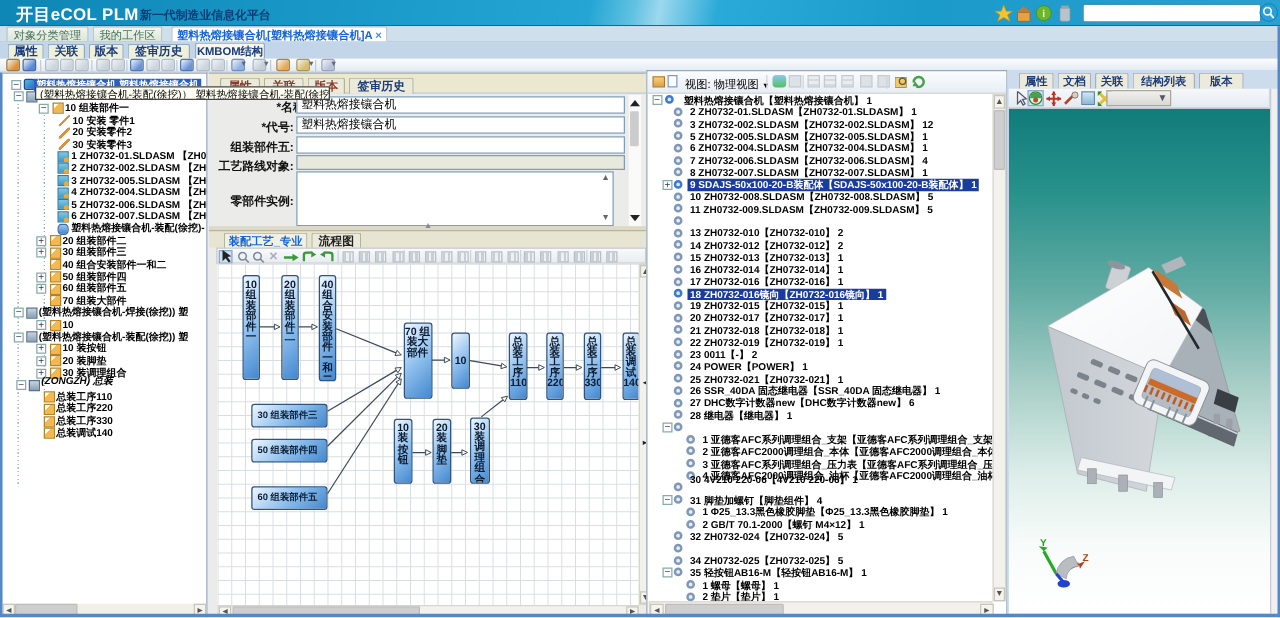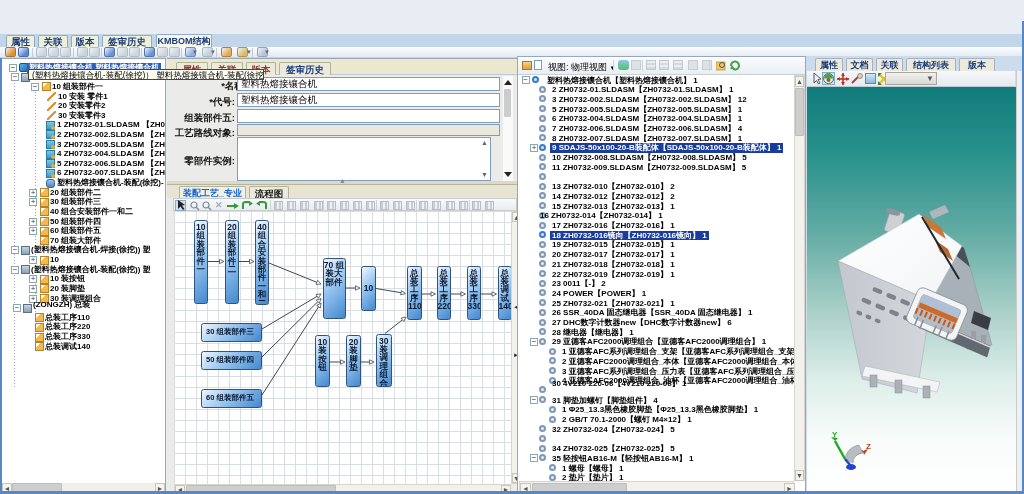--- a/index.html
+++ b/index.html
@@ -50,20 +50,44 @@
 .fcbh{padding-top:4px;text-align:left;padding-left:4px;font-size:7.5px}
 
 #rttb{position:absolute;left:0;top:1px;width:287px;height:17px;background:linear-gradient(#fafcfe,#e8eef4);border-bottom:1px solid #c8d0d8}
 .rrow{position:absolute;height:9.7px;font-size:8px;line-height:9.7px;color:#000;white-space:nowrap;font-weight:bold}
 .rsel{background:#1a3c9c;color:#fff}
 
 .vtab{position:absolute;top:2px;height:13px;border:1px solid #a8b0c0;border-bottom:none;background:#eceadb;font-size:9px;font-weight:bold;color:#1d3d7a;text-align:center;line-height:13px;border-radius:2px 2px 0 0}
 #vtb{position:absolute;left:1px;top:15px;width:208px;height:16px;background:linear-gradient(#f6f8fa,#e4eaf0);border-bottom:1px solid #c0c8d0}
 </style></head><body>
 <div id="app">
+<div id="title" class="ab">
+<div class="tx" style="left:13px;top:3px;font-size:13.5px;font-weight:bold;color:#fff;letter-spacing:0.3px">开目eCOL PLM</div>
+<div class="tx" style="left:112px;top:6px;font-size:9.5px;font-weight:bold;color:#0a3c78">新一代制造业信息化平台</div>
+<svg class="ab" style="left:795px;top:2px" width="66" height="17" viewBox="0 0 66 17">
+<polygon points="8,2 10,7 15,7 11,10 13,15 8,12 3,15 5,10 1,7 6,7" fill="#f4c430" stroke="#c89010" stroke-width="0.5"></polygon>
+<rect x="19" y="8" width="10" height="7" fill="#e8a040" stroke="#a06010" stroke-width="0.6"></rect>
+        <polygon points="18,8 24,3 30,8" fill="#c87830"></polygon>
+<circle cx="40" cy="8.5" r="6" fill="#6ab82a" stroke="#4a8a10" stroke-width="0.6"></circle>
+        <text x="40" y="11.5" font-size="8" fill="#fff" text-anchor="middle" font-weight="bold">i</text>
+<rect x="53" y="4" width="8" height="11" rx="1.5" fill="#b8c4cc" stroke="#88949c" stroke-width="0.6"></rect>
+        <rect x="54" y="2.5" width="6" height="2.5" fill="#98a4ac"></rect>
+</svg>
+<div class="ab" style="left:866px;top:3px;width:143px;height:15px;background:#fff;border:1px solid #4090b8;border-radius:2px"></div>
+<svg class="ab" style="left:1007px;top:2px" width="16" height="17" viewBox="0 0 16 17">
+        <circle cx="8" cy="8" r="7" fill="#2aa0d8" stroke="#1080b8" stroke-width="0.8"></circle>
+        <circle cx="7" cy="7" r="3" fill="none" stroke="#fff" stroke-width="1.3"></circle>
+        <line x1="9.3" y1="9.3" x2="12" y2="12.5" stroke="#fff" stroke-width="1.4"></line>
+      </svg>
+</div>
+<div id="tr1" class="ab">
+<div class="t1" style="left:5px;width:66px">对象分类管理</div>
+<div class="t1" style="left:74px;width:56px">我的工作区</div>
+<div class="t1" style="left:137px;width:173px;background:#fff;color:#1565d8;font-weight:bold">塑料热熔接镶合机[塑料热熔接镶合机]A <span style="color:#3a8ad8">×</span></div>
+</div>
 <div id="tr2" class="ab">
 <div class="t2" style="left:6px;width:29px">属性</div>
 <div class="t2" style="left:38px;width:30px">关联</div>
 <div class="t2" style="left:71px;width:28px">版本</div>
 <div class="t2" style="left:102px;width:50px">签审历史</div>
 <div class="t2" style="left:156px;width:56px;background:#f7f7ee;top:0;height:13px;font-size:9px">KMBOM结构</div>
 </div>
 <div id="mtb" class="ab">
 <div class="ic" style="left:5px;top:0px;background:linear-gradient(135deg,#eef3f8 0%,#e09030 70%);border:1px solid #9a7a40"></div>
 <div class="ic" style="left:18px;top:0px;background:linear-gradient(135deg,#eef3f8 0%,#5a88d8 70%);border:1px solid #4a6aa0"></div>
@@ -155,21 +179,21 @@
 <div class="tico i-note" style="left:38px;top:215.7px"></div>
 <div class="trow " style="left:48px;top:215.2px;">10 装按钮</div>
 <div class="exp" style="left:27px;top:225.9px">+</div>
 <div class="tico i-note" style="left:38px;top:225.4px"></div>
 <div class="trow " style="left:48px;top:224.9px;">20 装脚垫</div>
 <div class="exp" style="left:27px;top:235.5px">+</div>
 <div class="tico i-note" style="left:38px;top:235.0px"></div>
 <div class="trow " style="left:48px;top:234.5px;">30 装调理组合</div>
 <div class="exp" style="left:11px;top:245.1px">−</div>
 <div class="tico i-fact" style="left:21px;top:244.6px"></div>
-<div class="trow " style="left:31px;top:241px;">(ZONGZH) 总装</div>
+<div class="trow " style="left:31px;top:241px;font-style:italic;">(ZONGZH) 总装</div>
 <div class="tico i-note" style="left:33px;top:254.2px"></div>
 <div class="trow " style="left:43px;top:253.7px;">总装工序110</div>
 <div class="tico i-note" style="left:33px;top:263.8px"></div>
 <div class="trow " style="left:43px;top:263.3px;">总装工序220</div>
 <div class="tico i-note" style="left:33px;top:273.5px"></div>
 <div class="trow " style="left:43px;top:273.0px;">总装工序330</div>
 <div class="tico i-note" style="left:33px;top:283.1px"></div>
 <div class="trow " style="left:43px;top:282.6px;">总装调试140</div>
 <div class="sbv" style="left:0px;top:424px;width:163px;height:10px;border:none;background:#f0efe8">
 <div class="sbbtn" style="left:0px;top:0px;width:10px;height:10px;line-height:9px">◄</div>
@@ -361,21 +385,21 @@
 <div class="tico i-gear" style="left:21px;top:106.3px"></div>
 <div class="rrow " style="left:32px;top:105.8px;padding:0 2px">11 ZH0732-009.SLDASM【ZH0732-009.SLDASM】 5</div>
 <div class="tico i-gear" style="left:21px;top:116.0px"></div>
 <div class="tico i-gear" style="left:21px;top:125.7px"></div>
 <div class="rrow " style="left:32px;top:125.2px;padding:0 2px">13 ZH0732-010【ZH0732-010】 2</div>
 <div class="tico i-gear" style="left:21px;top:135.4px"></div>
 <div class="rrow " style="left:32px;top:134.9px;padding:0 2px">14 ZH0732-012【ZH0732-012】 2</div>
 <div class="tico i-gear" style="left:21px;top:145.1px"></div>
 <div class="rrow " style="left:32px;top:144.6px;padding:0 2px">15 ZH0732-013【ZH0732-013】 1</div>
 <div class="tico i-gear" style="left:21px;top:154.8px"></div>
-<div class="rrow " style="left:20px;top:154.3px;padding:0 2px">16 ZH0732-014【ZH0732-014】 1</div>
+<div class="rrow " style="left:32px;top:154.3px;padding:0 2px">16 ZH0732-014【ZH0732-014】 1</div>
 <div class="tico i-gear" style="left:21px;top:164.5px"></div>
 <div class="rrow " style="left:32px;top:164.0px;padding:0 2px">17 ZH0732-016【ZH0732-016】 1</div>
 <div class="tico i-gearb" style="left:21px;top:174.2px"></div>
 <div class="rrow rsel" style="left:32px;top:173.7px;padding:0 2px">18 ZH0732-016镜向【ZH0732-016镜向】 1</div>
 <div class="tico i-gear" style="left:21px;top:183.9px"></div>
 <div class="rrow " style="left:32px;top:183.4px;padding:0 2px">19 ZH0732-015【ZH0732-015】 1</div>
 <div class="tico i-gear" style="left:21px;top:193.6px"></div>
 <div class="rrow " style="left:32px;top:193.1px;padding:0 2px">20 ZH0732-017【ZH0732-017】 1</div>
 <div class="tico i-gear" style="left:21px;top:203.3px"></div>
 <div class="rrow " style="left:32px;top:202.8px;padding:0 2px">21 ZH0732-018【ZH0732-018】 1</div>
@@ -388,21 +412,20 @@
 <div class="tico i-gear" style="left:21px;top:242.1px"></div>
 <div class="rrow " style="left:32px;top:241.6px;padding:0 2px">25 ZH0732-021【ZH0732-021】 1</div>
 <div class="tico i-gear" style="left:21px;top:251.8px"></div>
 <div class="rrow " style="left:32px;top:251.3px;padding:0 2px">26 SSR_40DA 固态继电器【SSR_40DA 固态继电器】 1</div>
 <div class="tico i-gear" style="left:21px;top:261.5px"></div>
 <div class="rrow " style="left:32px;top:261.0px;padding:0 2px">27 DHC数字计数器new【DHC数字计数器new】 6</div>
 <div class="tico i-gear" style="left:21px;top:271.2px"></div>
 <div class="rrow " style="left:32px;top:270.7px;padding:0 2px">28 继电器【继电器】 1</div>
 <div class="exp" style="left:12px;top:280.9px">−</div>
 <div class="tico i-gear" style="left:21px;top:280.9px"></div>
-<div class="rrow " style="left:32px;top:280.4px;padding:0 2px">29 亚德客AFC2000调理组合【亚德客AFC2000调理组合】 1</div>
 <div class="tico i-gear" style="left:31px;top:290.6px"></div>
 <div class="rrow " style="left:42px;top:290.1px;padding:0 2px">1 亚德客AFC系列调理组合_支架【亚德客AFC系列调理组合_支架】</div>
 <div class="tico i-gear" style="left:31px;top:300.3px"></div>
 <div class="rrow " style="left:42px;top:299.8px;padding:0 2px">2 亚德客AFC2000调理组合_本体【亚德客AFC2000调理组合_本体</div>
 <div class="tico i-gear" style="left:31px;top:310.0px"></div>
 <div class="rrow " style="left:42px;top:309.5px;padding:0 2px">3 亚德客AFC系列调理组合_压力表【亚德客AFC系列调理组合_压力</div>
 <div class="tico i-gear" style="left:31px;top:319.7px"></div>
 <div class="rrow " style="left:42px;top:319.2px;padding:0 2px">4 亚德客AFC2000调理组合_油杯【亚德客AFC2000调理组合_油杯</div>
 <div class="tico i-gear" style="left:21px;top:329.4px"></div>
 <div class="rrow " style="left:32px;top:322px;padding:0 2px">30 4V210 220-06【4V210 220-06】 1</div>

